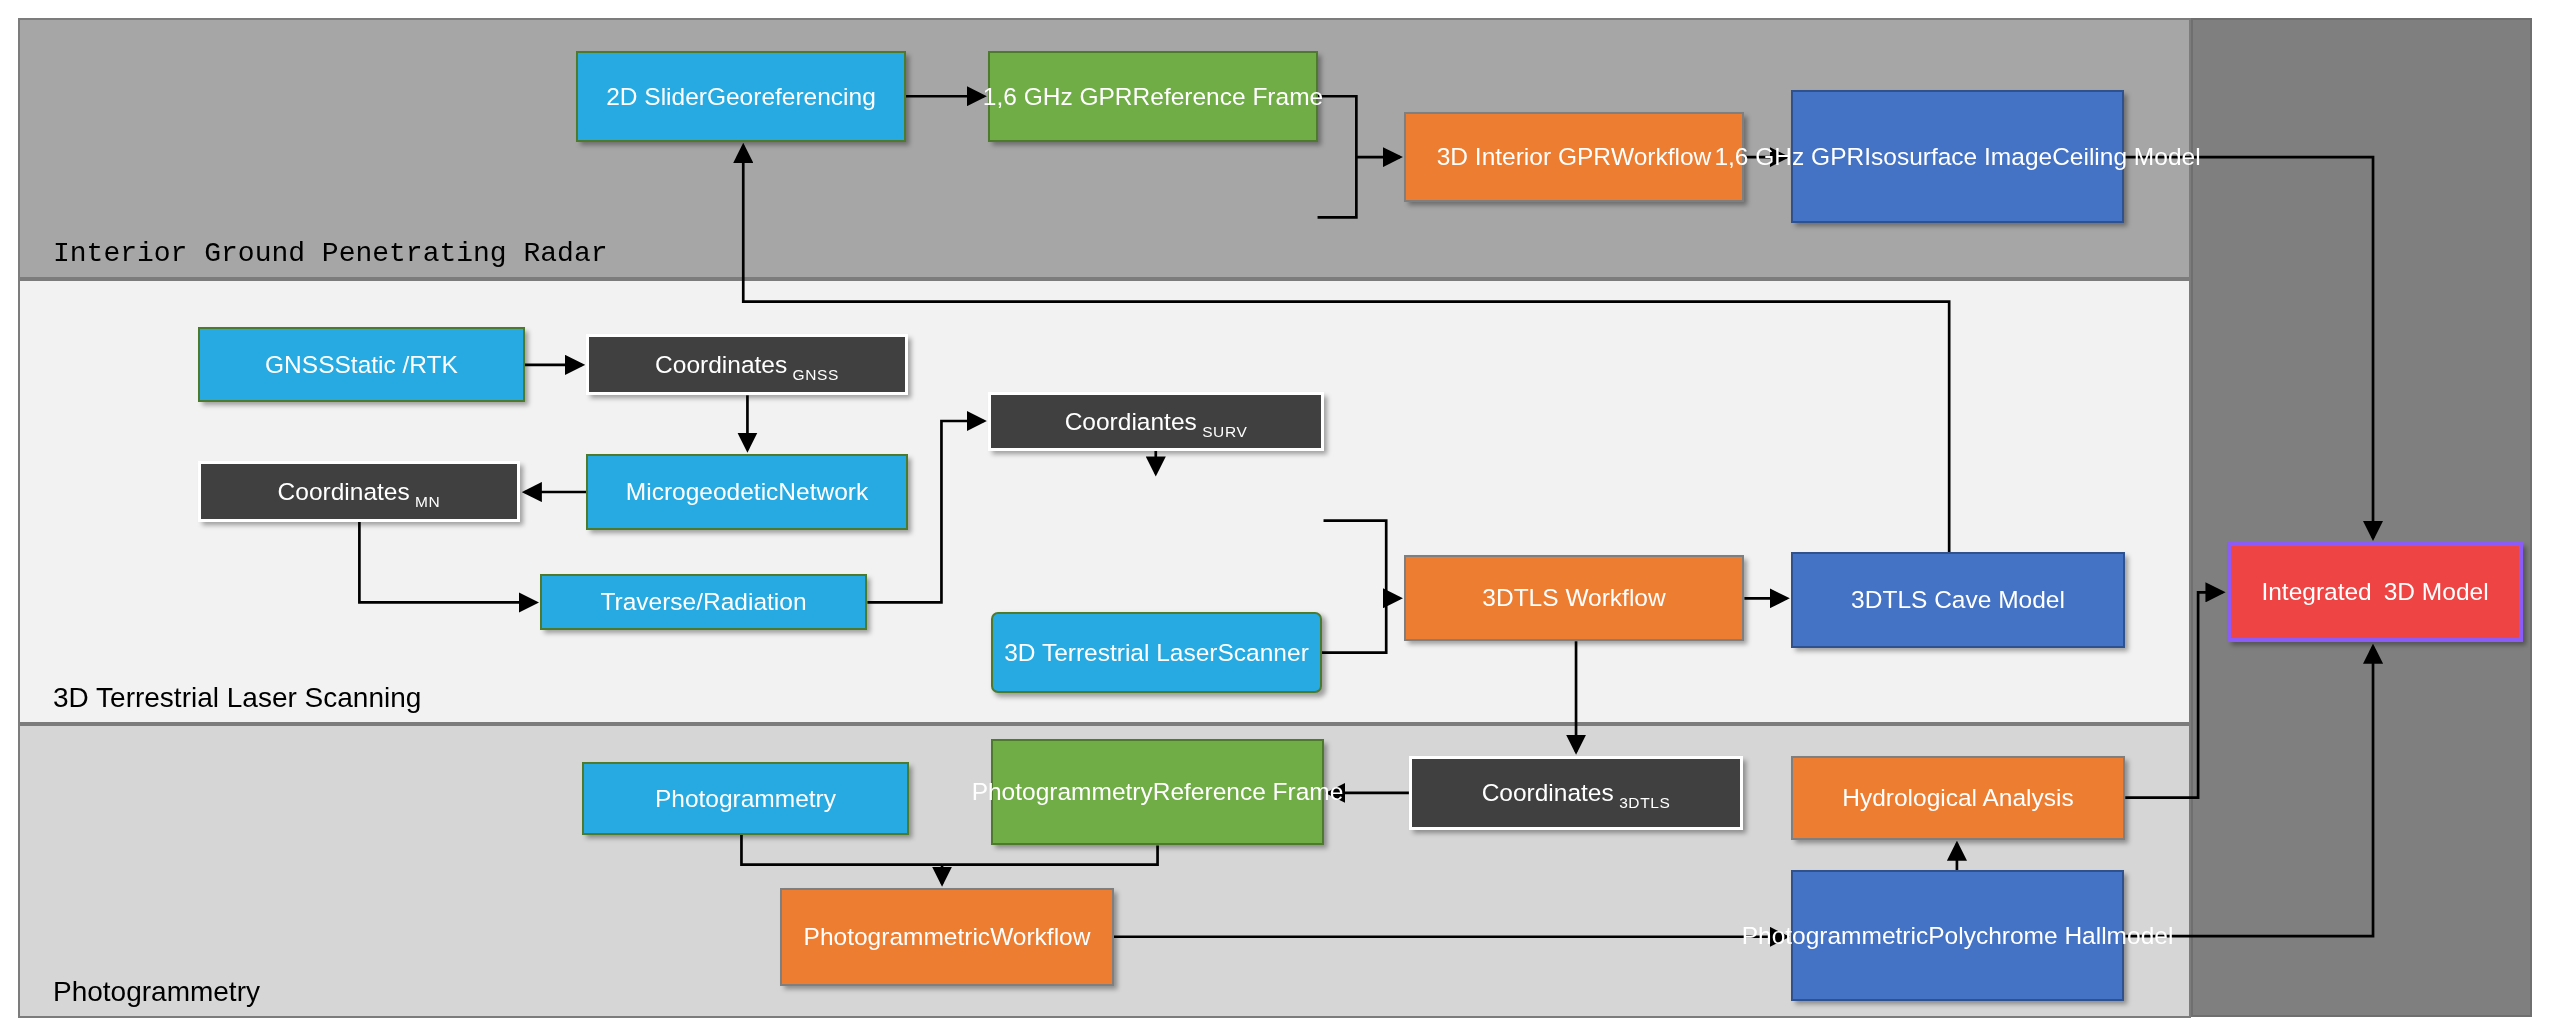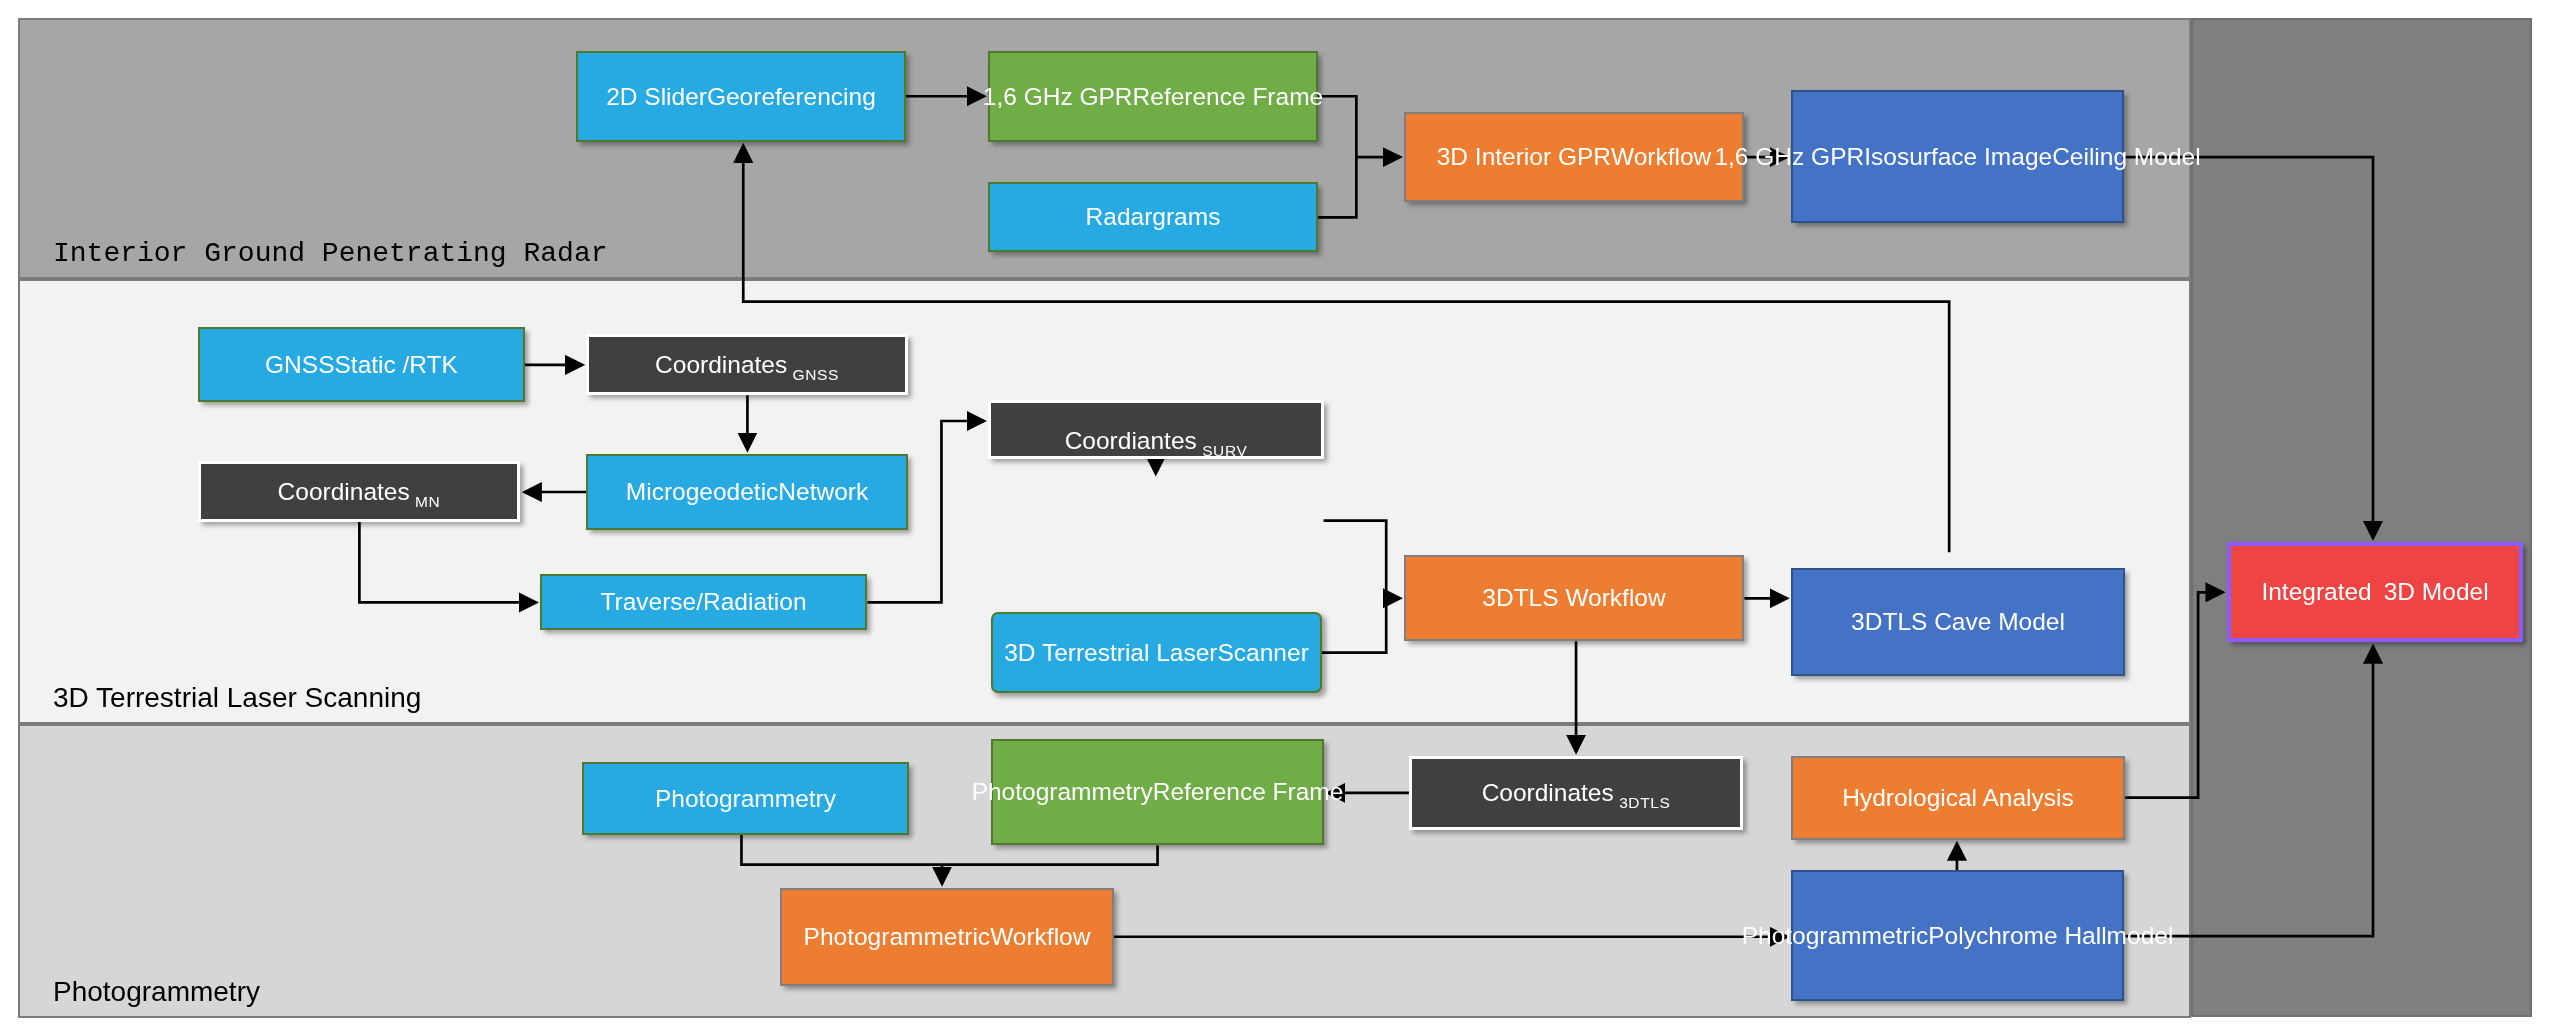--- a/index.html
+++ b/index.html
@@ -74,25 +74,20 @@
       </div>
     </div>
     <div class="node green" style="left: 988px; top: 51px; width: 330px; height: 91px;">
       <div class="line">
         <span>1,6 GHz GPR</span>
       </div>
       <div class="line">
         <span>Reference Frame</span>
       </div>
     </div>
-    <div class="node cyan" style="left: 988px; top: 182px; width: 330px; height: 70px;">
-      <div class="line">
-        <span>Radargrams</span>
-      </div>
-    </div>
     <div class="node orange" style="left: 1404px; top: 112px; width: 340px; height: 90px;">
       <div class="line">
         <span>3D Interior GPR</span>
       </div>
       <div class="line">
         <span>Workflow</span>
       </div>
     </div>
     <div class="node blue" style="left: 1791px; top: 90px; width: 333px; height: 133px;">
       <div class="line">
@@ -131,40 +126,40 @@
       <div class="line">
         <span>Coordinates</span>
         <span class="sub">MN</span>
       </div>
     </div>
     <div class="node cyan" style="left: 540px; top: 574px; width: 327px; height: 56px;">
       <div class="line">
         <span>Traverse/Radiation</span>
       </div>
     </div>
-    <div class="node black" style="left: 988px; top: 400px; width: 336px; height: 59px; align-items: flex-end;">
+    <div class="node black" style="left: 988px; top: 392px; width: 336px; height: 59px;">
       <div class="line">
         <span>Coordiantes</span>
         <span class="sub">SURV</span>
       </div>
     </div>
     <div class="node cyan" style="left: 991px; top: 612px; width: 331px; height: 81px; border-radius: 7px;">
       <div class="line">
         <span>3D Terrestrial Laser</span>
       </div>
       <div class="line">
         <span>Scanner</span>
       </div>
     </div>
     <div class="node orange" style="left: 1404px; top: 555px; width: 340px; height: 86px;">
       <div class="line">
         <span>3DTLS Workflow</span>
       </div>
     </div>
-    <div class="node blue" style="left: 1791px; top: 552px; width: 334px; height: 108px; margin-top: 16px;">
+    <div class="node blue" style="left: 1791px; top: 552px; width: 334px; height: 96px;">
       <div class="line">
         <span>3DTLS Cave Model</span>
       </div>
     </div>
     <div class="node navy" style="left: 2227px; top: 542px; width: 296px; height: 100px;">
       <div class="line">
         <span>Integrated</span>
       </div>
       <div class="line">
         <span>3D Model</span>

